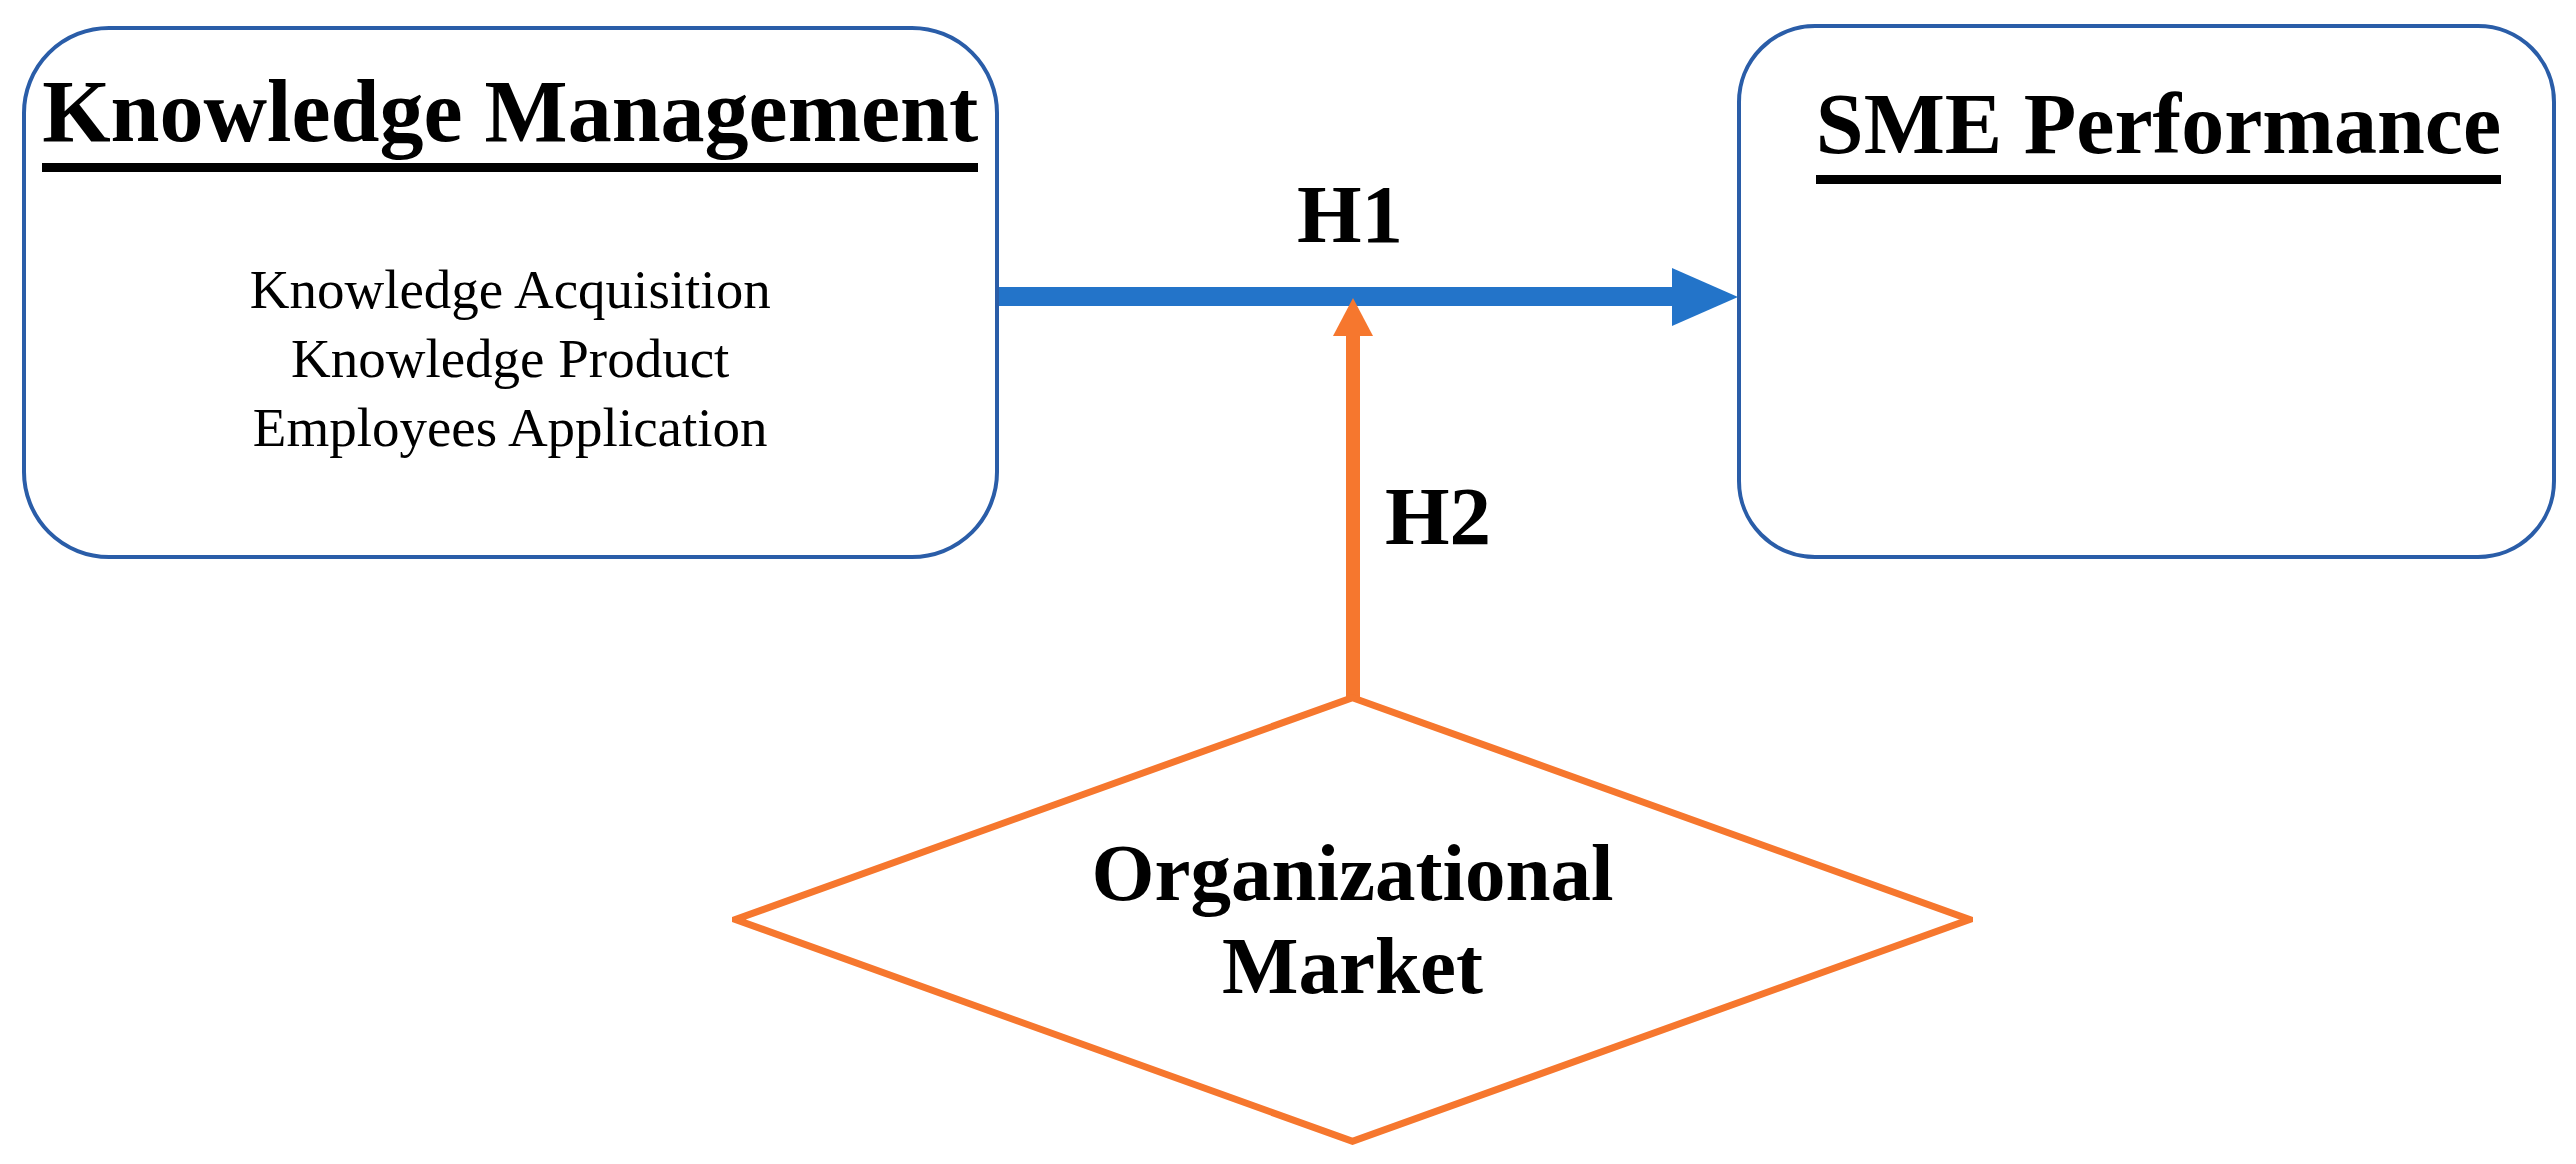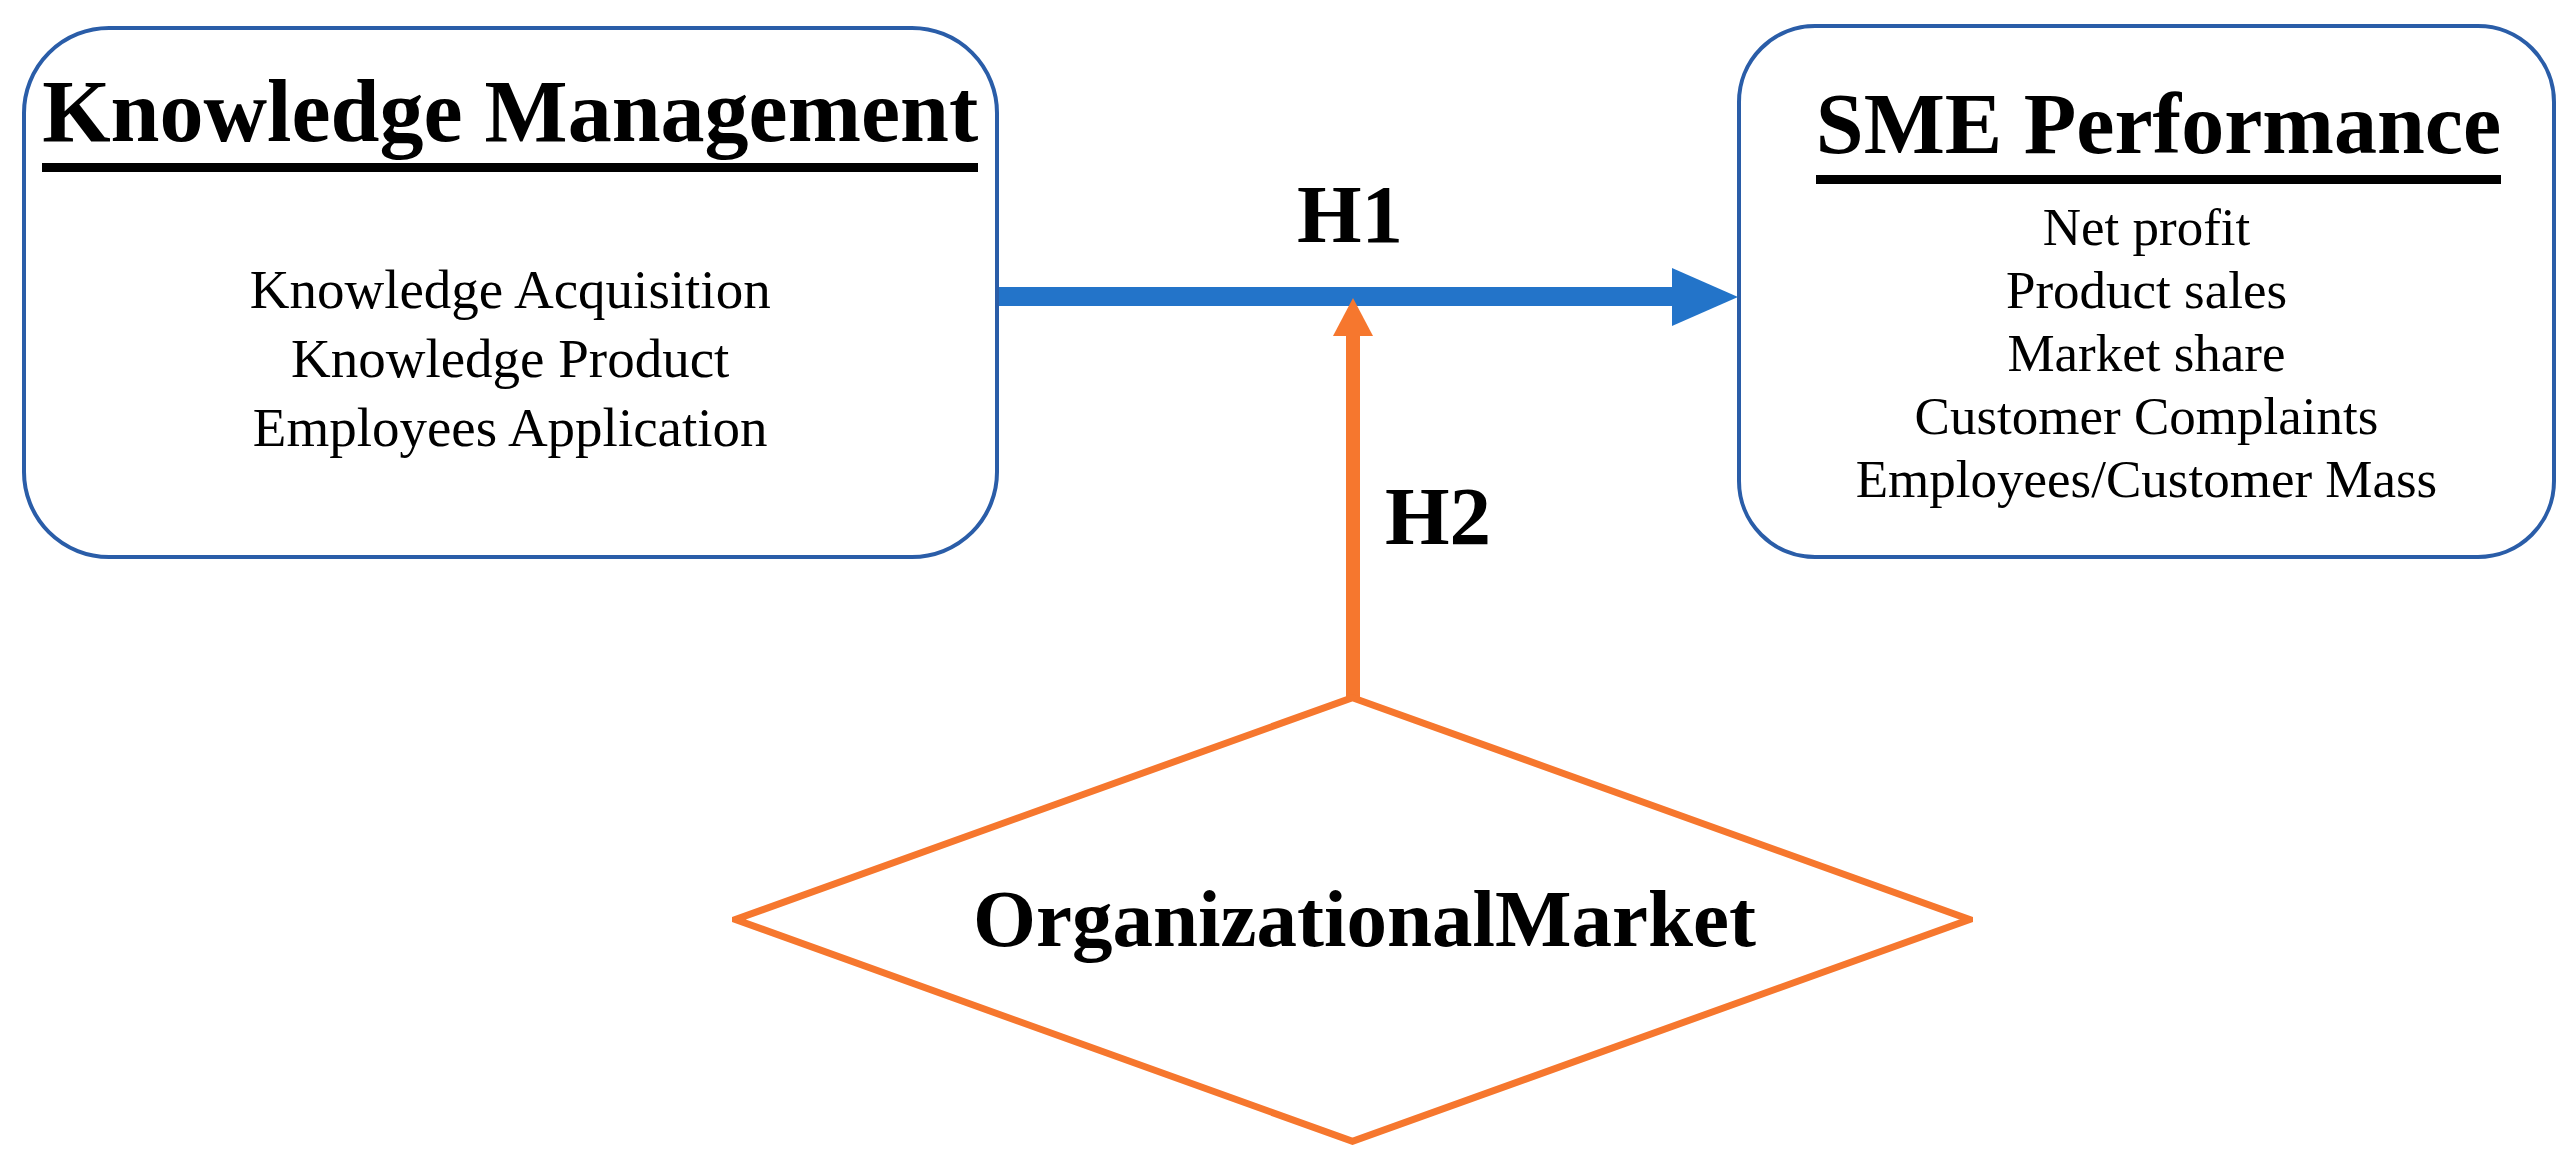--- a/index.html
+++ b/index.html
@@ -93,24 +93,24 @@
 
   
   .diamond-wrap {
     position: absolute;
     left: 732px; top: 694px;
     width: 1241px; height: 451px;
   }
   .diamond-wrap svg { display: block; }
   .diamond-text {
     position: absolute;
-    left: 12px; top: 0;
+    left: 0; top: 0;
     width: 100%; height: 100%;
     display: flex;
-    flex-direction: row;
+    flex-direction: column;
     align-items: center;
     justify-content: center;
     text-align: center;
     font-weight: bold;
     font-size: 81px;
     line-height: 93px;
   }
 </style>
 </head>
 <body>
@@ -121,27 +121,20 @@
     <span class="box-title">Knowledge Management</span>
     <ul class="box-list">
       <li>Knowledge Acquisition</li>
       <li>Knowledge Product</li>
       <li>Employees Application</li>
     </ul>
   </div>
 
   <div class="construct-box box-right">
     <span class="box-title">SME Performance</span>
-    <ul class="box-list">
-      <li>Net profit</li>
-      <li>Product sales</li>
-      <li>Market share</li>
-      <li>Customer Complaints</li>
-      <li>Employees/Customer Mass</li>
-    </ul>
   </div>
 
   <div class="h1-shaft"></div>
   <div class="h1-head"></div>
   <div class="hypo-label label-h1">H1</div>
 
   <div class="h2-shaft"></div>
   <div class="h2-head"></div>
   <div class="hypo-label label-h2">H2</div>
 

